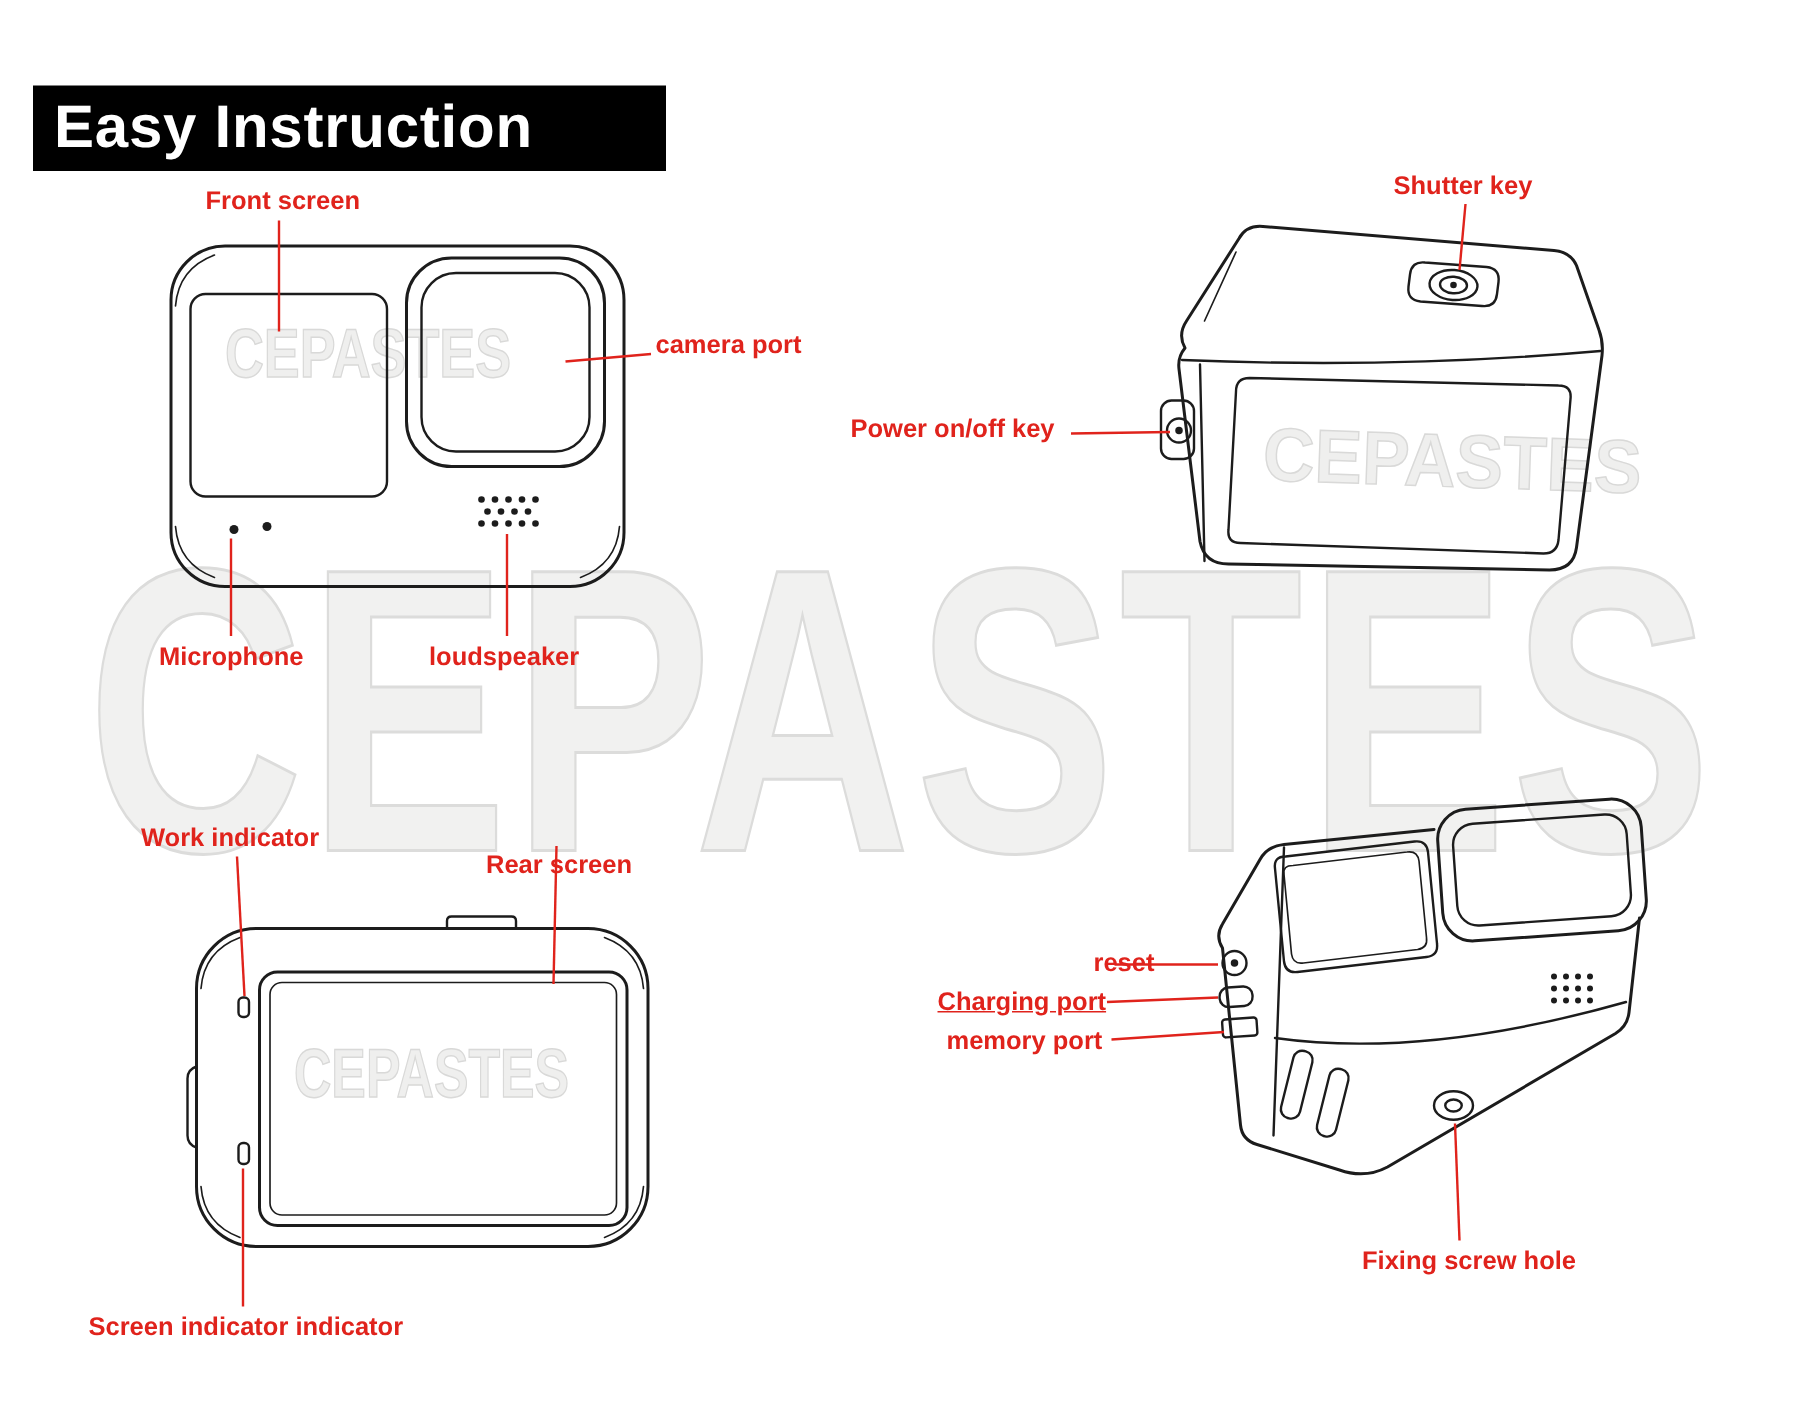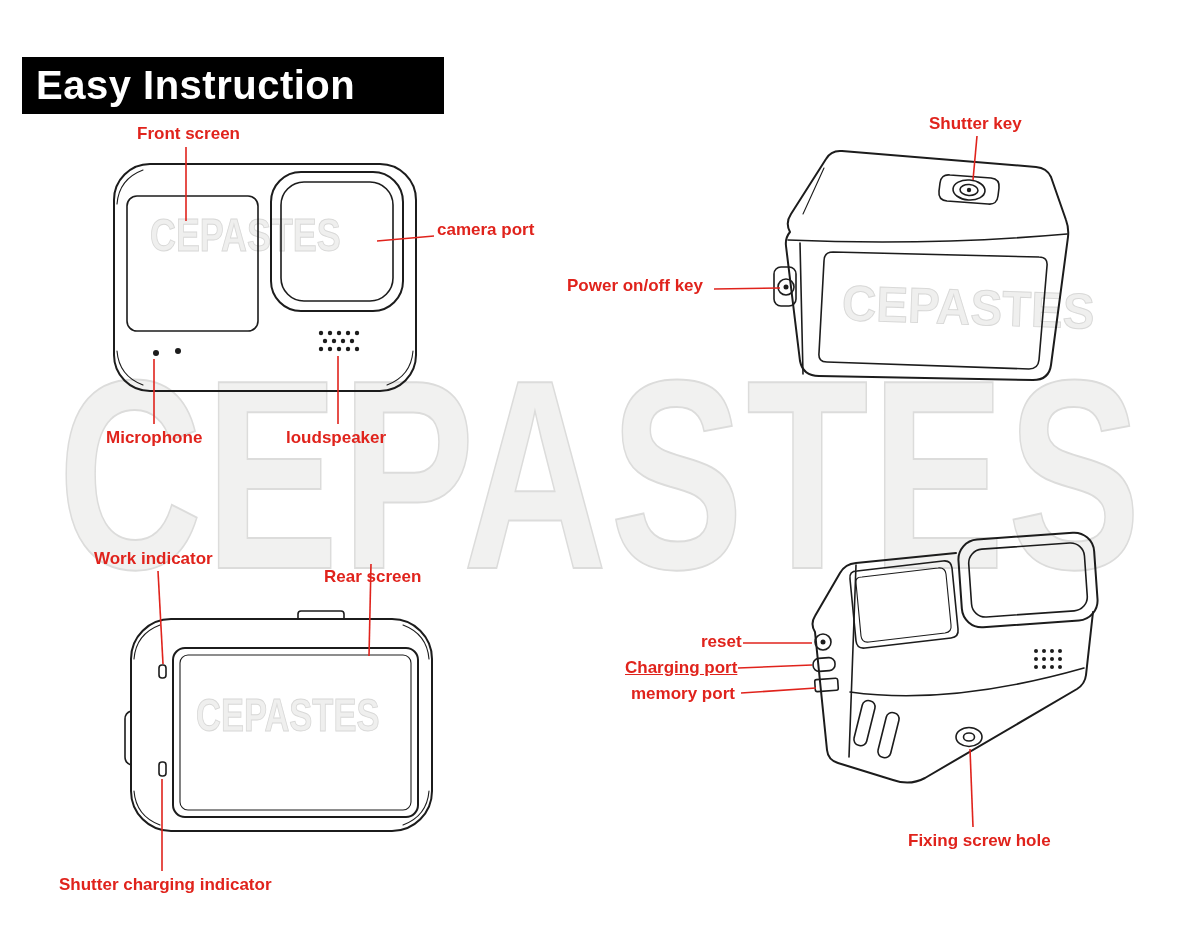--- a/index.html
+++ b/index.html
@@ -160,18 +160,18 @@
 <div class="lbl" style="left:137px; top:124px;text-align:right;">Front screen</div>
 <div class="lbl" style="left:437px; top:220px;">camera port</div>
 <div class="lbl" style="left:106px; top:428px;">Microphone</div>
 <div class="lbl" style="left:286px; top:428px;">loudspeaker</div>
 
 <div class="lbl" style="left:929px; top:114px;">Shutter key</div>
 <div class="lbl" style="left:567px; top:276px;">Power on/off key</div>
 
 <div class="lbl" style="left:94px; top:549px;">Work indicator</div>
 <div class="lbl" style="left:324px; top:567px;">Rear screen</div>
-<div class="lbl" style="left:59px; top:875px;">Shutter charging indicator</div>
+<div class="lbl" style="left:59px; top:875px;">Screen indicator indicator</div>
 
-<div class="lbl" style="left:701px; top:632px;">reset</div>
+<div class="lbl" style="left:729px; top:632px;">reset</div>
 <div class="lbl" style="left:625px; top:658px;text-decoration:underline;">Charging port</div>
 <div class="lbl" style="left:631px; top:684px;">memory port</div>
 <div class="lbl" style="left:908px; top:831px;">Fixing screw hole</div>
 
 </body></html>

